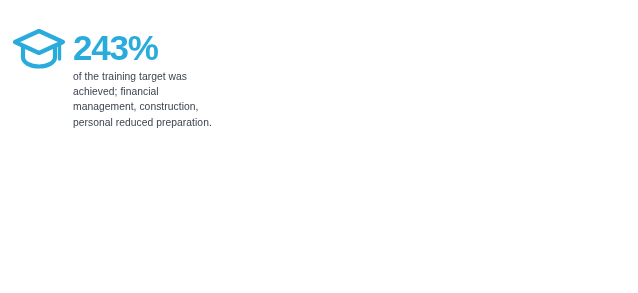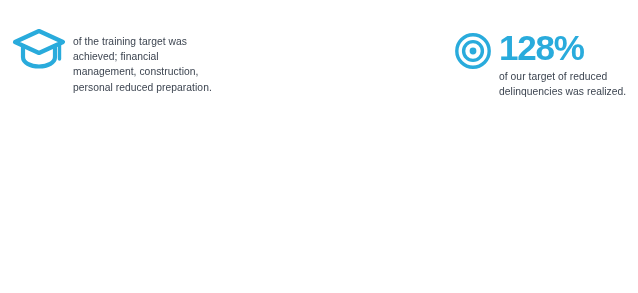--- a/index.html
+++ b/index.html
@@ -85,39 +85,26 @@
 
   <div class="panel" id="panel-training">
     <span class="icon-box" id="icon-grad">
       <svg width="55" height="42" viewBox="0 0 55 42" fill="none">
         <path d="M27 3 L51 14 L27 25 L3 14 Z" stroke="#29abdc" stroke-width="4.2" stroke-linejoin="round" fill="none"></path>
         <path d="M11 19 L11 29 C11 34.5 18.2 38.5 27 38.5 C35.8 38.5 43 34.5 43 29 L43 19" stroke="#29abdc" stroke-width="4.2" stroke-linecap="round" stroke-linejoin="round" fill="none"></path>
         <path d="M47.5 16.5 L47.5 31" stroke="#29abdc" stroke-width="3.4" stroke-linecap="round"></path>
       </svg>
     </span>
     <div class="stat-block" id="txt-training">
+      <div class="big-number top">243%</div>
       <div class="spacer-4"></div>
       <div class="body-text">of the training target was achieved; financial management, construction, personal reduced preparation.</div>
     </div>
   </div>
 
-  <div class="panel" id="panel-deling">
-    <span class="icon-box" id="icon-target">
-      <svg width="38" height="38" viewBox="0 0 38 38" fill="none">
-        <circle cx="19" cy="19" r="16.2" stroke="#29abdc" stroke-width="3.4" fill="none"></circle>
-        <circle cx="19" cy="19" r="9.4" stroke="#29abdc" stroke-width="3.4" fill="none"></circle>
-        <circle cx="19" cy="19" r="3.4" fill="#29abdc"></circle>
-      </svg>
-    </span>
-    <div class="stat-block" id="txt-deling">
-      <div class="big-number top">128%</div>
-      <div class="spacer-4"></div>
-      <div class="body-text">of our target of reduced delinquencies was realized.</div>
-    </div>
-  </div>
 
   <div class="panel" id="panel-media">
     
     
   </div>
 
   <div class="panel" id="panel-volunteer">
 
     <div class="stat-block" id="txt-volunteer">
       <div class="lead-text"></div>

